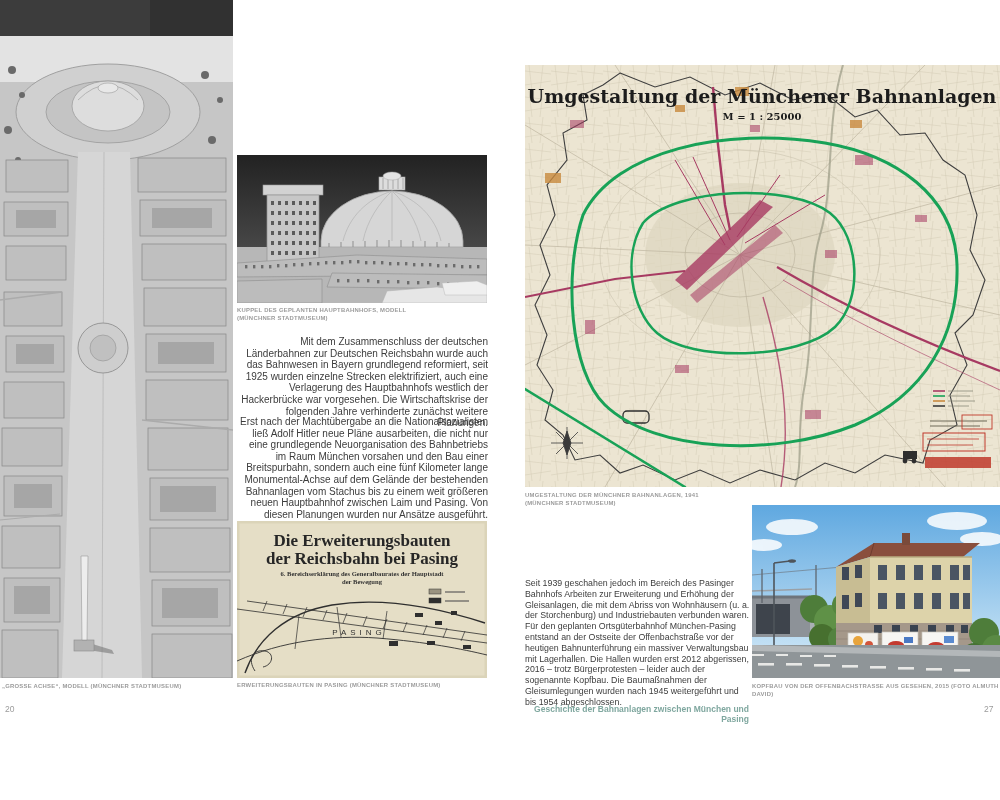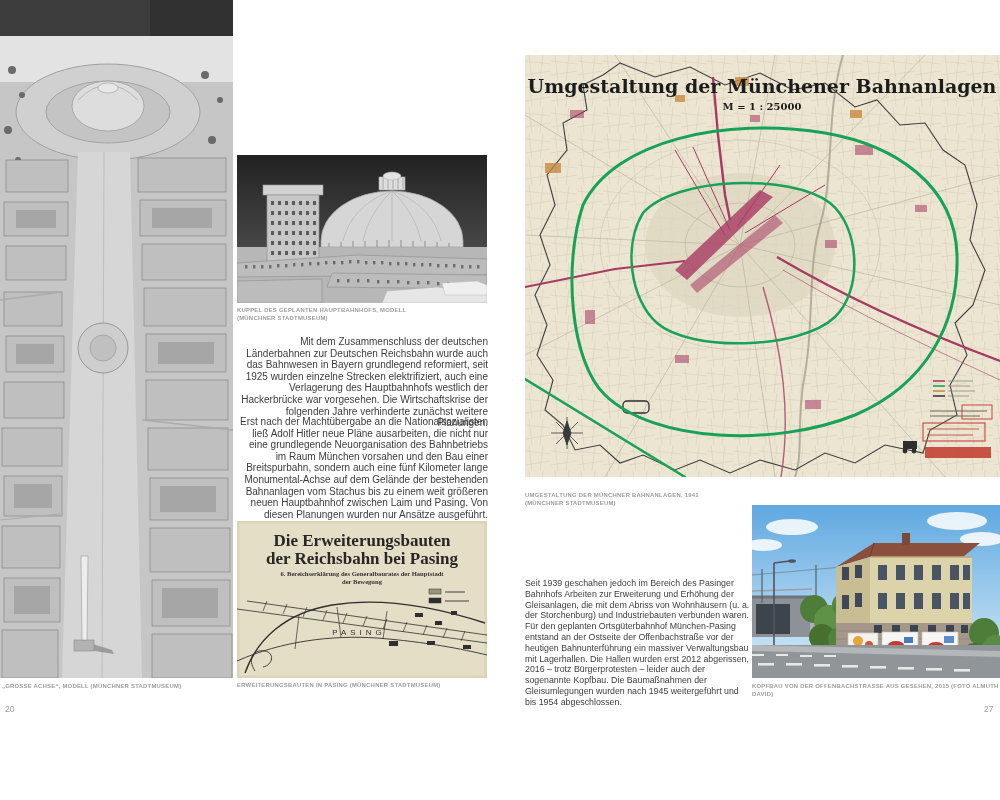--- a/index.html
+++ b/index.html
@@ -299,21 +299,21 @@
         <rect x="152" y="120" width="9" height="5"></rect>
           <rect x="214" y="90" width="6" height="4"></rect>
         <rect x="190" y="120" width="8" height="4"></rect>
           <rect x="226" y="124" width="8" height="4"></rect>
       </g>
       <text x="122" y="114" text-anchor="middle" font-family="Liberation Sans, sans-serif" font-size="8" letter-spacing="4" fill="#2f2f2f">PASING</text>
     </svg>
   </div>
   <div class="abs caption" style="left:237px;top:682px;width:250px;">ERWEITERUNGSBAUTEN IN PASING (MÜNCHNER STADTMUSEUM)</div>
 
-  <div class="abs" style="left:525px;top:55px;width:421px;height:422px;">
+  <div class="abs" style="left:525px;top:65px;width:421px;height:422px;">
     <svg width="475" height="422" viewBox="0 0 475 422">
       <defs>
         <pattern id="maptex" width="26" height="26" patternUnits="userSpaceOnUse">
           <rect width="26" height="26" fill="#ece5d2"></rect>
           <path d="M0,6 L26,9 M4,0 L7,26 M0,20 L26,16 M18,0 L15,26" stroke="#d2cab4" stroke-width="0.5" fill="none"></path>
         </pattern>
       </defs>
       <rect width="475" height="422" fill="url(#maptex)"></rect>
       <ellipse cx="215" cy="190" rx="95" ry="72" fill="#ddd5bf" opacity="0.7"></ellipse>
 
@@ -528,15 +528,16 @@
           <rect x="202" y="164" width="16" height="2.6"></rect>
         <rect x="0" y="149" width="12" height="2"></rect>
           <rect x="24" y="149" width="12" height="2"></rect>
         <rect x="48" y="150" width="12" height="2"></rect>
           <rect x="72" y="150" width="12" height="2"></rect>
       </g>
     </svg>
   </div>
   <div class="abs caption" style="left:752px;top:683px;width:248px;">KOPFBAU VON DER OFFENBACHSTRASSE AUS GESEHEN, 2015 (FOTO ALMUTH DAVID)</div>
 
+  <div class="abs footer-title" style="left: 525px; top: 704px; width: 224px; color: rgb(127, 167, 159);">Geschichte der Bahnanlagen zwischen München und Pasing</div>
   <div class="abs pageno" style="left:984px;top:704px;">27</div>
 
 </div>
 
 </body></html>

